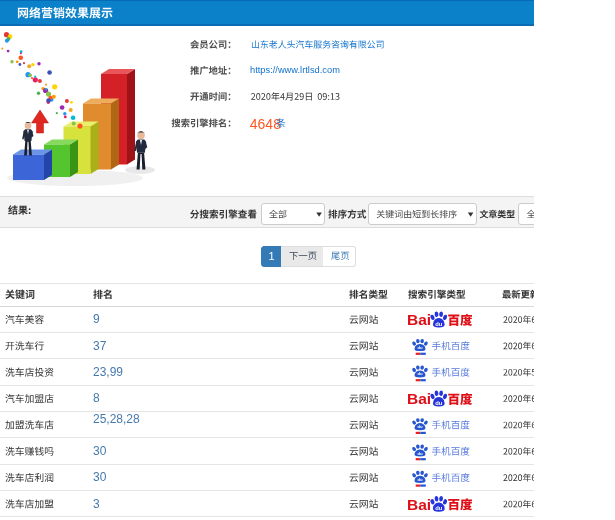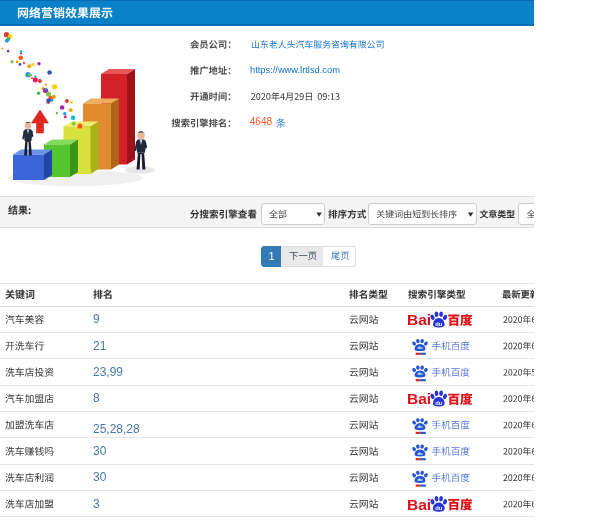--- a/index.html
+++ b/index.html
@@ -1,19 +1,19 @@
 <!DOCTYPE html>
 <html><head><meta charset="utf-8"><style>
 * { margin:0; padding:0; box-sizing:border-box; }
 body { font-family:"Liberation Sans",sans-serif; background:#fff; }
 #page { position:relative; width:534px; height:520px; background:#fff; overflow:hidden; }
 #hdr { position:absolute; left:0; top:0; width:615px; height:26px; background:#0b81c9; border-top:1px solid #066bb5; border-bottom:2px solid #0a6cb4; }
 #chart { position:absolute; left:0; top:26px; }
 .url { position:absolute; left:250px; top:64.6px; font-size:9.3px; color:#1272cc; }
-.num4648 { position:absolute; left:249.8px; top:116.3px; font-size:10px; color:#ff5722; }
+.num4648 { position:absolute; left:249.8px; top:116.3px; font-size:14px; color:#ff5722; }
 #fbar { position:absolute; left:0; top:196px; width:615px; height:32px; background:#f4f4f4; border-top:1px solid #ddd; border-bottom:1px solid #ddd; }
 .dd { position:absolute; height:22px; top:203px; background:#fff; border:1px solid #ccc; border-radius:3px; }
 #dd1 { left:261px; width:64px; }
 #dd2 { left:368px; width:109px; }
 #dd3 { left:518px; width:54.5px; }
 #sub { position:absolute; left:576.5px; top:203px; width:32.5px; height:22px; background:#fff; border:1px solid #ccc; border-radius:3px; }
 .pg { position:absolute; top:246px; height:21px; border:1px solid #ddd; }
 #pg1 { left:261px; width:21px; background:#337ab7; border-color:#337ab7; border-radius:3px 0 0 3px; color:#fff; font-size:11px; text-align:center; line-height:19px; }
 #pg2 { left:281px; width:43px; background:#e9e9e9; border-left:0; }
 #pg3 { left:323px; width:33px; background:#fff; border-left:0; border-radius:0 3px 3px 0; }
@@ -122,24 +122,24 @@
     <div class="tline" style="top:358.2px"></div>
     <div class="tline" style="top:384.6px"></div>
     <div class="tline" style="top:410.9px"></div>
     <div class="tline" style="top:437.2px"></div>
     <div class="tline" style="top:463.6px"></div>
     <div class="tline" style="top:490.0px"></div>
     <div class="tline" style="top:516.3px"></div>
 <div class="tline" style="top:283px"></div>
 <div class="tline" style="top:306px; background:#d8d8d8"></div>
 <div class="rank" style="top:312.2px">9</div>
-    <div class="rank" style="top:338.5px">21</div>
+    <div class="rank" style="top:338.5px">37</div>
     <div class="rank" style="top:364.9px">23,99</div>
     <div class="rank" style="top:391.2px">8</div>
-    <div class="rank" style="top:422px">25,28,28</div>
+    <div class="rank" style="top:412px">25,28,28</div>
     <div class="rank" style="top:443.9px">30</div>
     <div class="rank" style="top:470.3px">30</div>
     <div class="rank" style="top:496.6px">3</div>
 <svg id="overlay" width="615" height="520" viewBox="0 0 615 520">
 <defs>
         <path id="b7f51" d="M319 341C290 252 250 174 197 115V488C237 443 279 392 319 341ZM77 794V-88H197V79C222 63 253 41 267 29C319 87 361 159 395 242C417 211 437 183 452 158L524 242C501 276 470 318 434 362C457 443 473 531 485 626L379 638C372 577 363 518 351 463C319 500 286 537 255 570L197 508V681H805V57C805 38 797 31 777 30C756 30 682 29 619 34C637 2 658 -54 664 -87C760 -88 823 -85 867 -65C910 -46 925 -12 925 55V794ZM470 499C512 453 556 400 595 346C561 238 511 148 442 84C468 70 515 36 535 20C590 78 634 152 668 238C692 200 711 164 725 133L804 209C783 254 750 308 710 363C732 443 748 531 760 625L653 636C647 578 638 523 627 470C600 504 571 536 542 565Z"></path>
         <path id="b7edc" d="M31 67 58 -52C156 -14 279 32 394 77L372 179C247 136 116 91 31 67ZM555 863C516 760 447 661 372 596L307 637C291 606 274 575 255 545L172 538C229 615 285 708 324 796L209 851C172 737 102 615 79 585C57 553 39 533 17 527C32 495 51 437 57 413C73 421 98 428 184 438C151 392 122 356 107 341C75 306 53 285 27 279C40 248 59 192 65 169C91 186 133 199 375 256C372 278 372 317 374 348C385 321 396 290 401 269L445 283V-82H555V-29H779V-79H895V286L930 275C937 307 954 359 971 389C893 405 821 432 759 467C833 536 894 620 933 718L864 761L844 758H629C641 782 652 807 662 832ZM238 333C293 399 347 472 393 546C408 524 423 502 430 488C455 509 479 534 502 561C524 529 550 499 579 470C512 432 436 402 357 382L369 360ZM555 76V194H779V76ZM485 298C550 324 612 356 670 396C726 357 790 324 859 298ZM775 650C746 606 709 566 667 531C627 566 593 606 568 650Z"></path>
         <path id="b8425" d="M351 395H649V336H351ZM239 474V257H767V474ZM78 604V397H187V513H815V397H931V604ZM156 220V-91H270V-63H737V-90H856V220ZM270 35V116H737V35ZM624 850V780H372V850H254V780H56V673H254V626H372V673H624V626H743V673H946V780H743V850Z"></path>
         <path id="b9500" d="M426 774C461 716 496 639 508 590L607 641C594 691 555 764 519 819ZM860 827C840 767 803 686 775 635L868 596C897 644 934 716 964 784ZM54 361V253H180V100C180 56 151 27 130 14C148 -10 173 -58 180 -86C200 -67 233 -48 413 45C405 70 396 117 394 149L290 99V253H415V361H290V459H395V566H127C143 585 158 606 172 628H412V741H234C246 766 256 791 265 816L164 847C133 759 80 675 20 619C38 593 65 532 73 507L105 540V459H180V361ZM550 284H826V209H550ZM550 385V458H826V385ZM636 851V569H443V-89H550V108H826V41C826 29 820 25 807 24C793 23 745 23 700 25C715 -4 730 -53 733 -84C805 -84 854 -82 888 -64C923 -46 932 -13 932 39V570L826 569H745V851Z"></path>
         <path id="b6548" d="M193 817C213 785 234 744 245 711H46V604H392L317 564C348 524 381 473 405 428L310 445C302 409 291 374 279 340L211 410L137 355C180 419 223 499 253 571L151 603C119 522 68 435 18 378C42 360 82 322 100 302L128 341C161 307 195 269 229 230C179 141 111 69 25 18C48 -2 90 -47 105 -70C184 -17 251 53 304 138C340 91 371 46 391 9L487 84C459 131 414 190 363 249C384 297 402 348 417 403C424 388 430 374 434 362L480 388C503 364 538 318 550 295C565 314 579 335 592 357C612 293 636 234 664 179C607 99 531 38 429 -6C454 -27 497 -73 512 -95C599 -51 670 5 727 74C774 7 829 -49 895 -91C914 -61 951 -17 978 5C906 46 846 106 796 178C853 283 889 410 912 564H960V675H712C724 726 734 779 743 833L631 851C610 700 574 554 514 449C489 498 449 557 411 604H525V711H291L358 737C347 770 321 817 296 853ZM681 564H797C783 462 761 373 729 296C700 360 676 429 659 500Z"></path>

